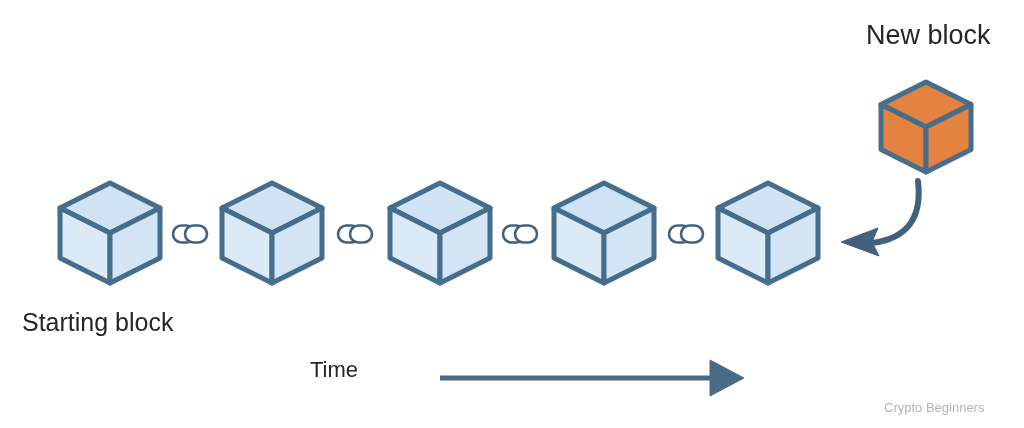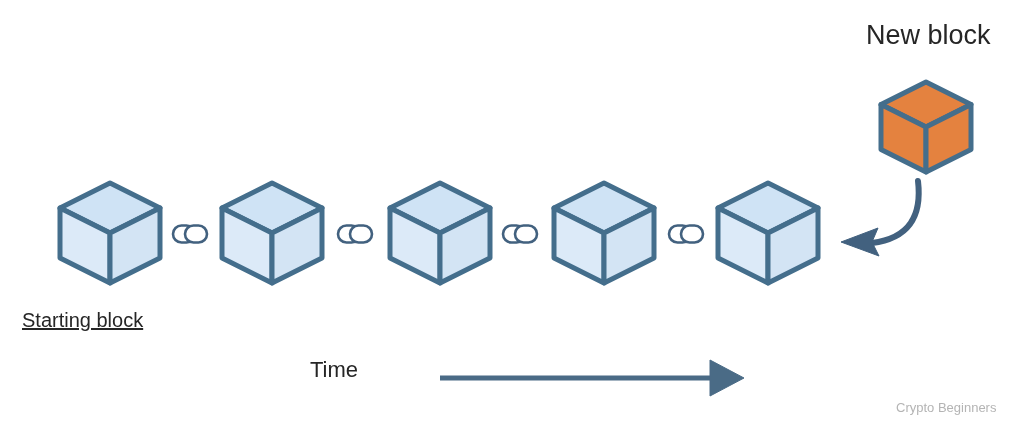--- a/index.html
+++ b/index.html
@@ -30,38 +30,36 @@
     line-height: 1;
   }
   #new-block-label {
     left: 866px;
     top: 22px;
     font-size: 27px;
   }
   #starting-block-label {
     left: 22px;
     top: 310px;
-    font-size: 20px;
-    text-decoration: underline;
+    font-size: 25px;
   }
   #time-label {
     left: 310px;
     top: 359px;
     font-size: 22px;
   }
   #watermark {
     position: absolute;
     left: 884px;
     top: 401px;
     font-size: 13px;
     color: #b4b4b4;
     font-family: "Liberation Sans", sans-serif;
     white-space: nowrap;
     line-height: 1;
-    margin-left: 12px;
   }
 </style>
 </head>
 <body>
 
 <div id="stage">
 
   <svg id="diagram-svg" width="1024" height="428" viewBox="0 0 1024 428" xmlns="http://www.w3.org/2000/svg">
 
     <defs>

